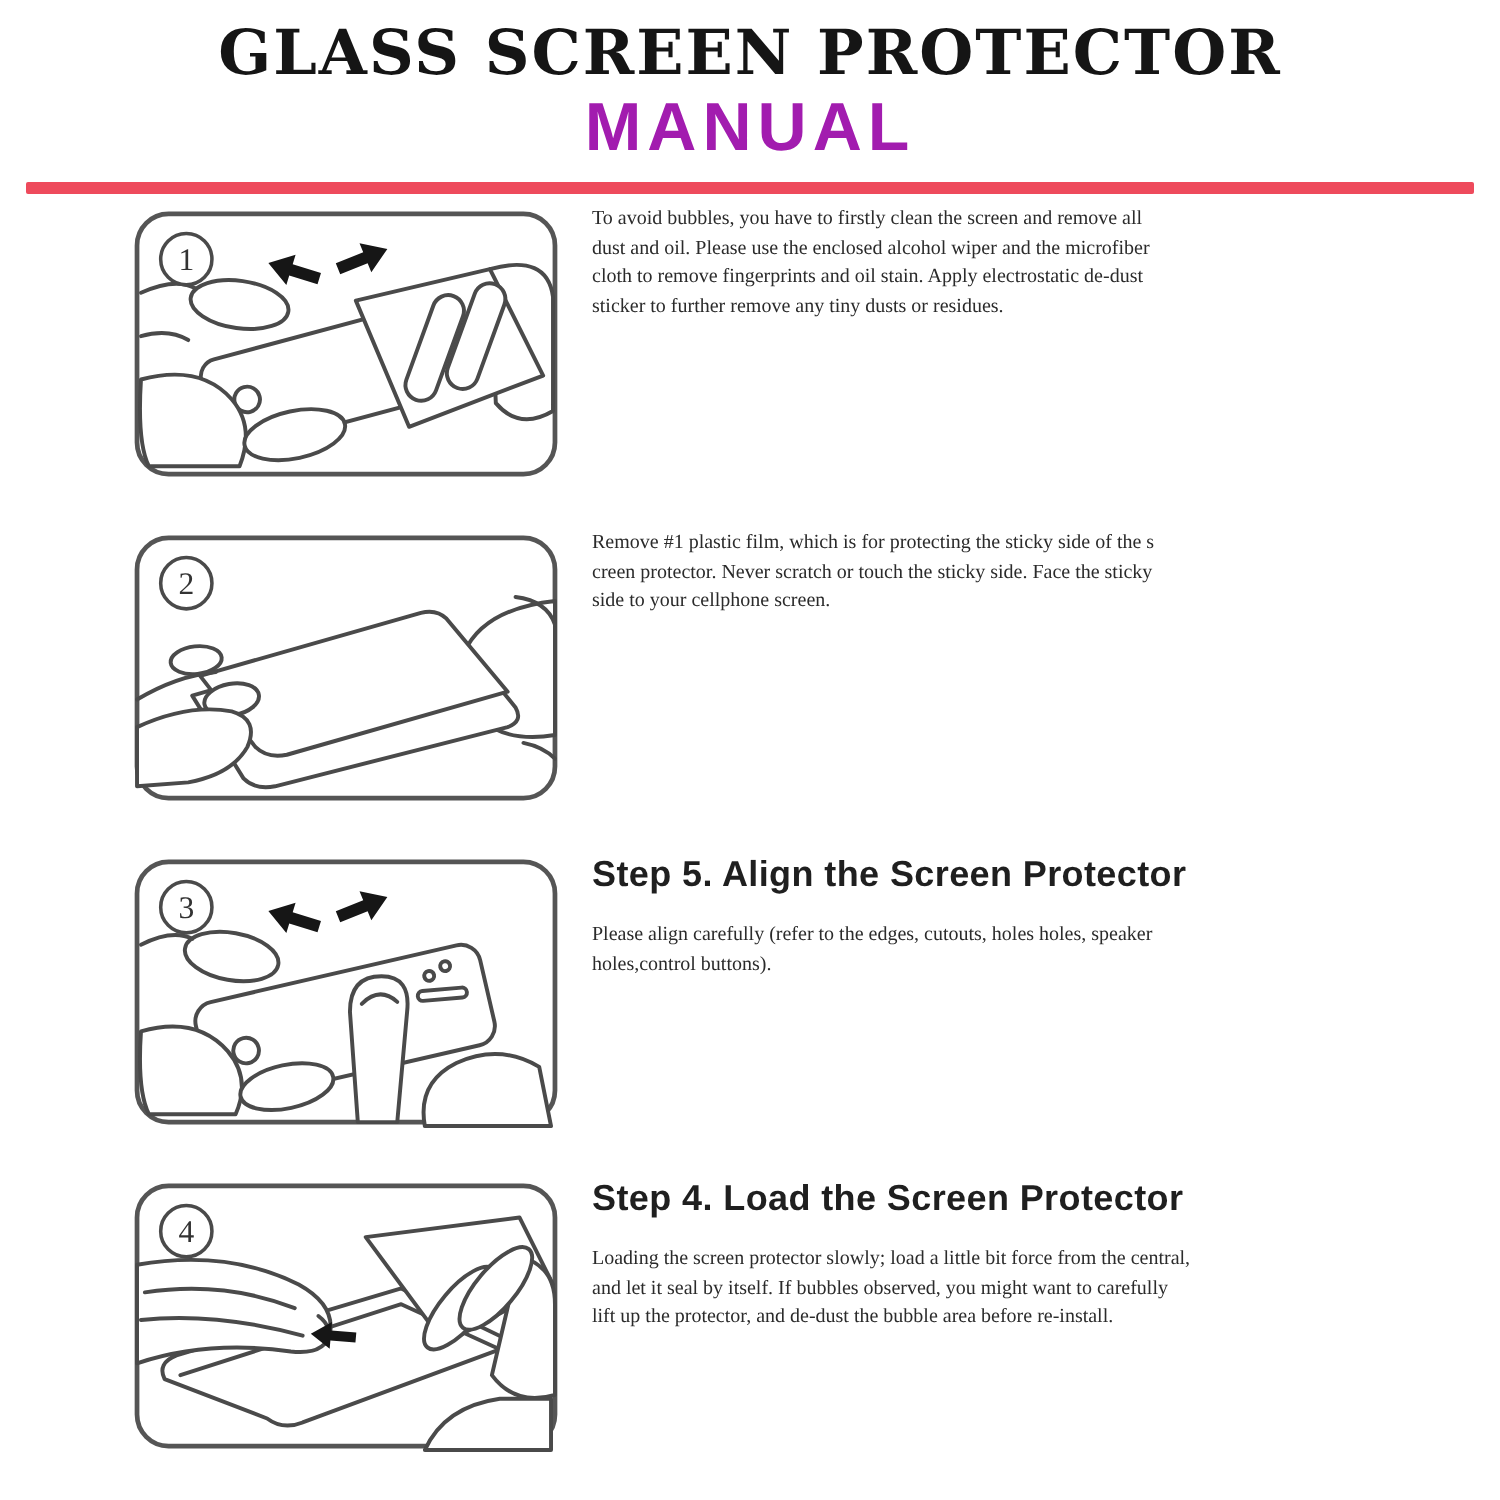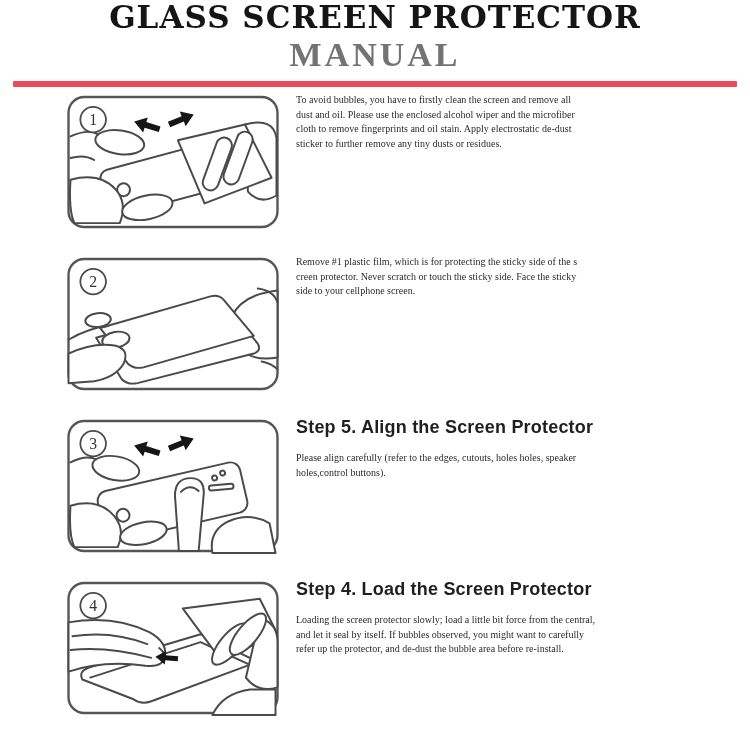--- a/index.html
+++ b/index.html
@@ -1,28 +1,28 @@
 <!DOCTYPE html>
 <html><head>
 <meta charset="utf-8">
 <style>
   * { margin:0; padding:0; box-sizing:border-box; }
   html,body { width:750px; height:750px; background:#fff; overflow:hidden;
               font-family:"Liberation Sans", sans-serif; }
-  .page { width:750px; height:750px; }
+  .page { width:750px; height:750px; padding-top:10px; }
 
   
   .title-block { text-align:center; }
   .title-line1 {
     font-family:"DejaVu Serif", serif; font-weight:800;
     font-size:31px; line-height:1.1; letter-spacing:1px; color:#151515;
   }
   .title-line2 {
-    font-family:Liberation Serif, serif; font-weight:800;
-    font-size:34px; line-height:1.1; letter-spacing:3px; color:#737373;
+    font-family:Liberation Sans, sans-serif; font-weight:800;
+    font-size:34px; line-height:1.1; letter-spacing:3px; color:#a21caf;
     margin-top:2px;
   }
   .divider { height:6px; margin:8px 13px 6px 13px; border-radius:1px; }
 
   
   .rows { margin:4px 8px 0 64px; }
   .step-row { display:flex; align-items:flex-start; gap:14px; margin-bottom:24px; }
   .panel { flex:0 0 218px; }
   .panel svg { display:block; width:218px; height:138px; }
   .content { flex:1; padding-top:0; max-width:460px; }
@@ -176,18 +176,18 @@
           </g>
           <path class="arrow" d="M-13 -3 L2 -3 L2 -8 L14 0 L2 8 L2 3 L-13 3 Z" transform="translate(104,80) rotate(185) scale(0.85)"></path>
           <circle class="num-circle" cx="29" cy="27" r="13"></circle>
           <text class="num-text" x="29" y="32.5">4</text>
         </svg>
       </div>
       <div class="content">
         <div class="step-heading">Step 4. Load the Screen Protector</div>
         <div class="step-body">Loading the screen protector slowly; load a little bit force from the central,
 and let it seal by itself. If bubbles observed, you might want to carefully
-refer up the protector, and de-dust the bubble area before re-install.</div>
+lift up the protector, and de-dust the bubble area before re-install.</div>
       </div>
     </div>
 
   </div>
 </div>
 
 </body></html>

